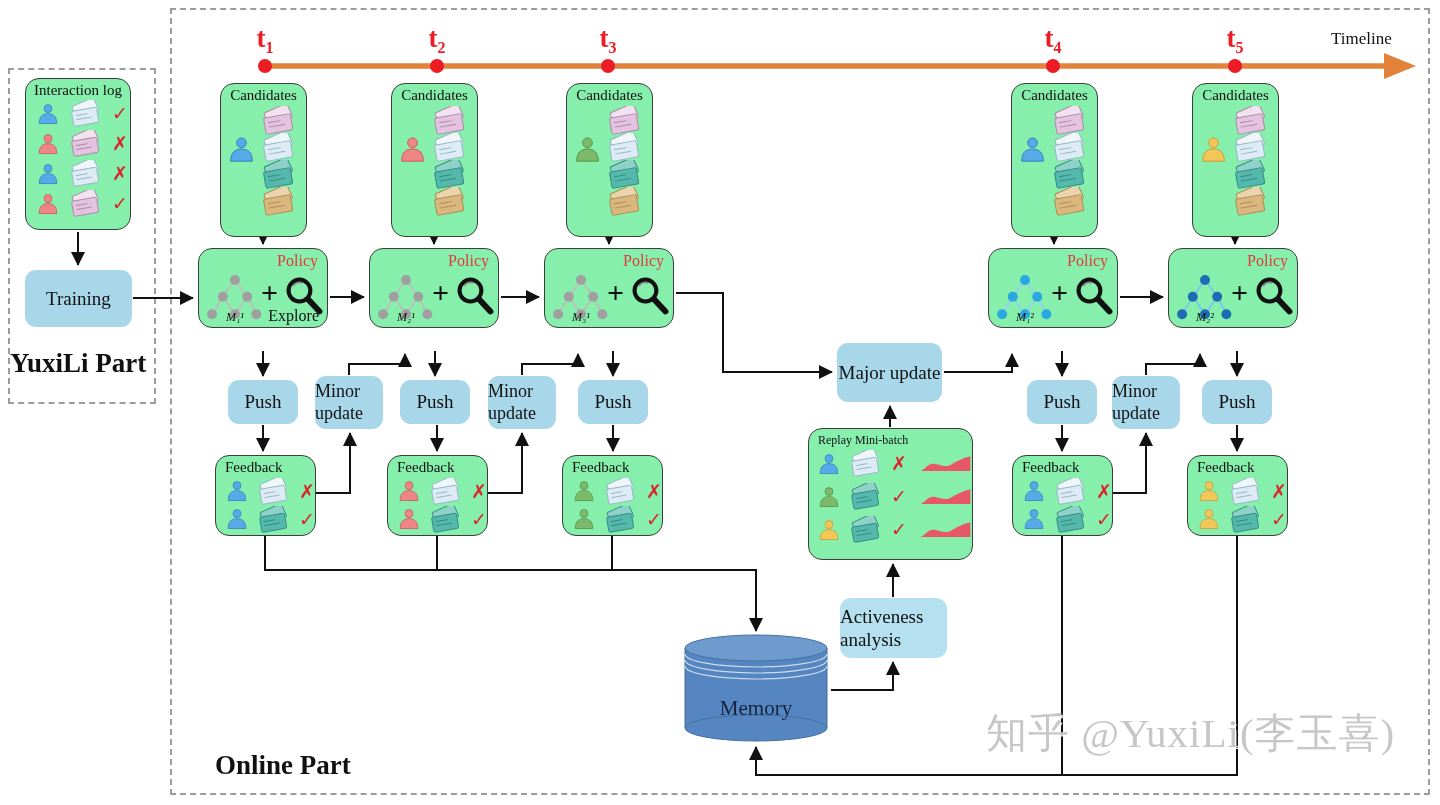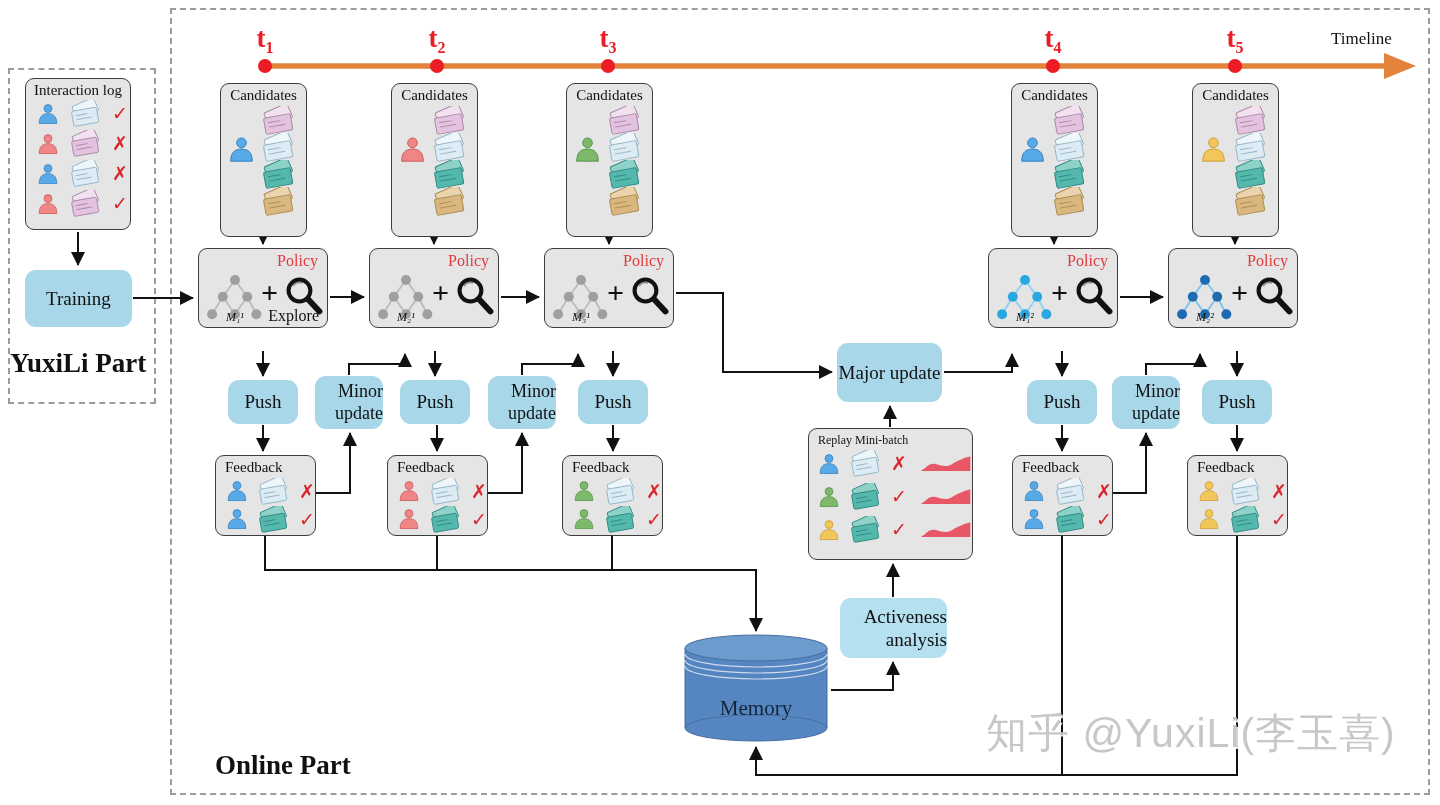--- a/index.html
+++ b/index.html
@@ -3,22 +3,22 @@
 <meta charset="utf-8">
 <style>
   html,body{margin:0;padding:0;background:#fff}
   #canvas{position:relative;width:1440px;height:805px;background:#fff;overflow:hidden;
           font-family:"Liberation Serif",serif;color:#111;
           --accent:#a7d7e8; --activeness:#b4e0ef; --t-red:#ec1c24; --policy-red:#e03a3e;
           --mark-red:#d8242b; --mem-text:#15243d;}
   .dashed{position:absolute;border:2px dashed #9c9c9c;box-sizing:border-box;z-index:0;background:transparent}
   #svg-overlay{position:absolute;left:0;top:0;z-index:1;pointer-events:none}
   .conn{stroke:#111;stroke-width:2;fill:none}
-  .frame{position:absolute;z-index:2;background:#e5e5e5;border:1.5px solid #3d3d3d;border-radius:9px;box-sizing:border-box}
-  .action{position:absolute;z-index:2;background:var(--accent);border-radius:11px;display:flex;align-items:center;justify-content:center;text-align:right;font-size:19px;line-height:1.22;box-sizing:border-box}
+  .frame{position:absolute;z-index:2;background:#86efac;border:1.5px solid #3d3d3d;border-radius:14px;box-sizing:border-box}
+  .action{position:absolute;z-index:2;background:var(--accent);border-radius:11px;display:flex;align-items:center;justify-content:center;text-align:left;font-size:19px;line-height:1.22;box-sizing:border-box}
   .activeness-bg{background:var(--activeness)}
   .part-title{position:absolute;font-weight:bold;font-size:27px;z-index:2;white-space:nowrap}
   .t-tick{position:absolute;width:44px;text-align:center;color:var(--t-red);font-weight:bold;font-size:27px;z-index:2;line-height:1}
   .t-tick sub{font-size:16px}
   .timeline-label{position:absolute;left:1331px;top:29px;font-size:17px;z-index:2}
   .box-title{font-size:15px;padding-top:3px;line-height:1.1}
   .tcenter{text-align:center}
   .tleft{text-align:left;padding-left:9px}
   .icon{display:inline-block;line-height:0}
   .icon svg{display:block}
@@ -40,21 +40,21 @@
   .minor{top:376px;width:68px;height:53px;font-size:18px}
   .policy-label{position:absolute;top:3px;right:9px;color:var(--policy-red);font-size:16px}
   .tree{position:absolute;left:7px;top:21px;width:58px;height:55px}
   .plus{position:absolute;left:62px;top:27px;font-size:30px;font-weight:bold}
   .mag{position:absolute;left:85px;top:27px;width:40px;height:40px}
   .m-label{position:absolute;left:10px;bottom:2px;width:52px;text-align:center;font-style:italic;font-size:12px}
   .explore{position:absolute;right:8px;bottom:2px;font-size:16px}
   .memory{position:absolute;left:682px;top:632px;width:148px;height:112px;z-index:2}
   .mem-icon{position:absolute;left:0;top:0;width:148px;height:112px}
   .mem-label{position:absolute;left:0;right:0;top:64px;text-align:center;font-size:21px;color:var(--mem-text)}
-  .watermark{position:absolute;left:986px;top:706px;font-size:41px;color:#c7c7c7;z-index:3;letter-spacing:1px;white-space:nowrap;text-shadow:1.5px 1.5px 0 rgba(255,255,255,.85);font-family:Liberation Sans, sans-serif}
+  .watermark{position:absolute;left:986px;top:706px;font-size:41px;color:#c7c7c7;z-index:3;letter-spacing:1px;white-space:nowrap;text-shadow:1.5px 1.5px 0 rgba(255,255,255,.85);font-family:Liberation Serif, serif}
 </style>
 </head>
 <body>
 
 <div id="canvas" style="--accent: #a7d7e8; --activeness: #b4e0ef; --t-red: #ec1c24; --policy-red: #e03a3e; --mark-red: #d8242b; --mem-text: #15243d;">
 
   <div class="dashed" style="left:170px;top:8px;width:1260px;height:787px"></div>
   <div class="dashed" style="left:8px;top:68px;width:148px;height:336px"></div>
 
   <svg id="svg-overlay" width="1440" height="805">

